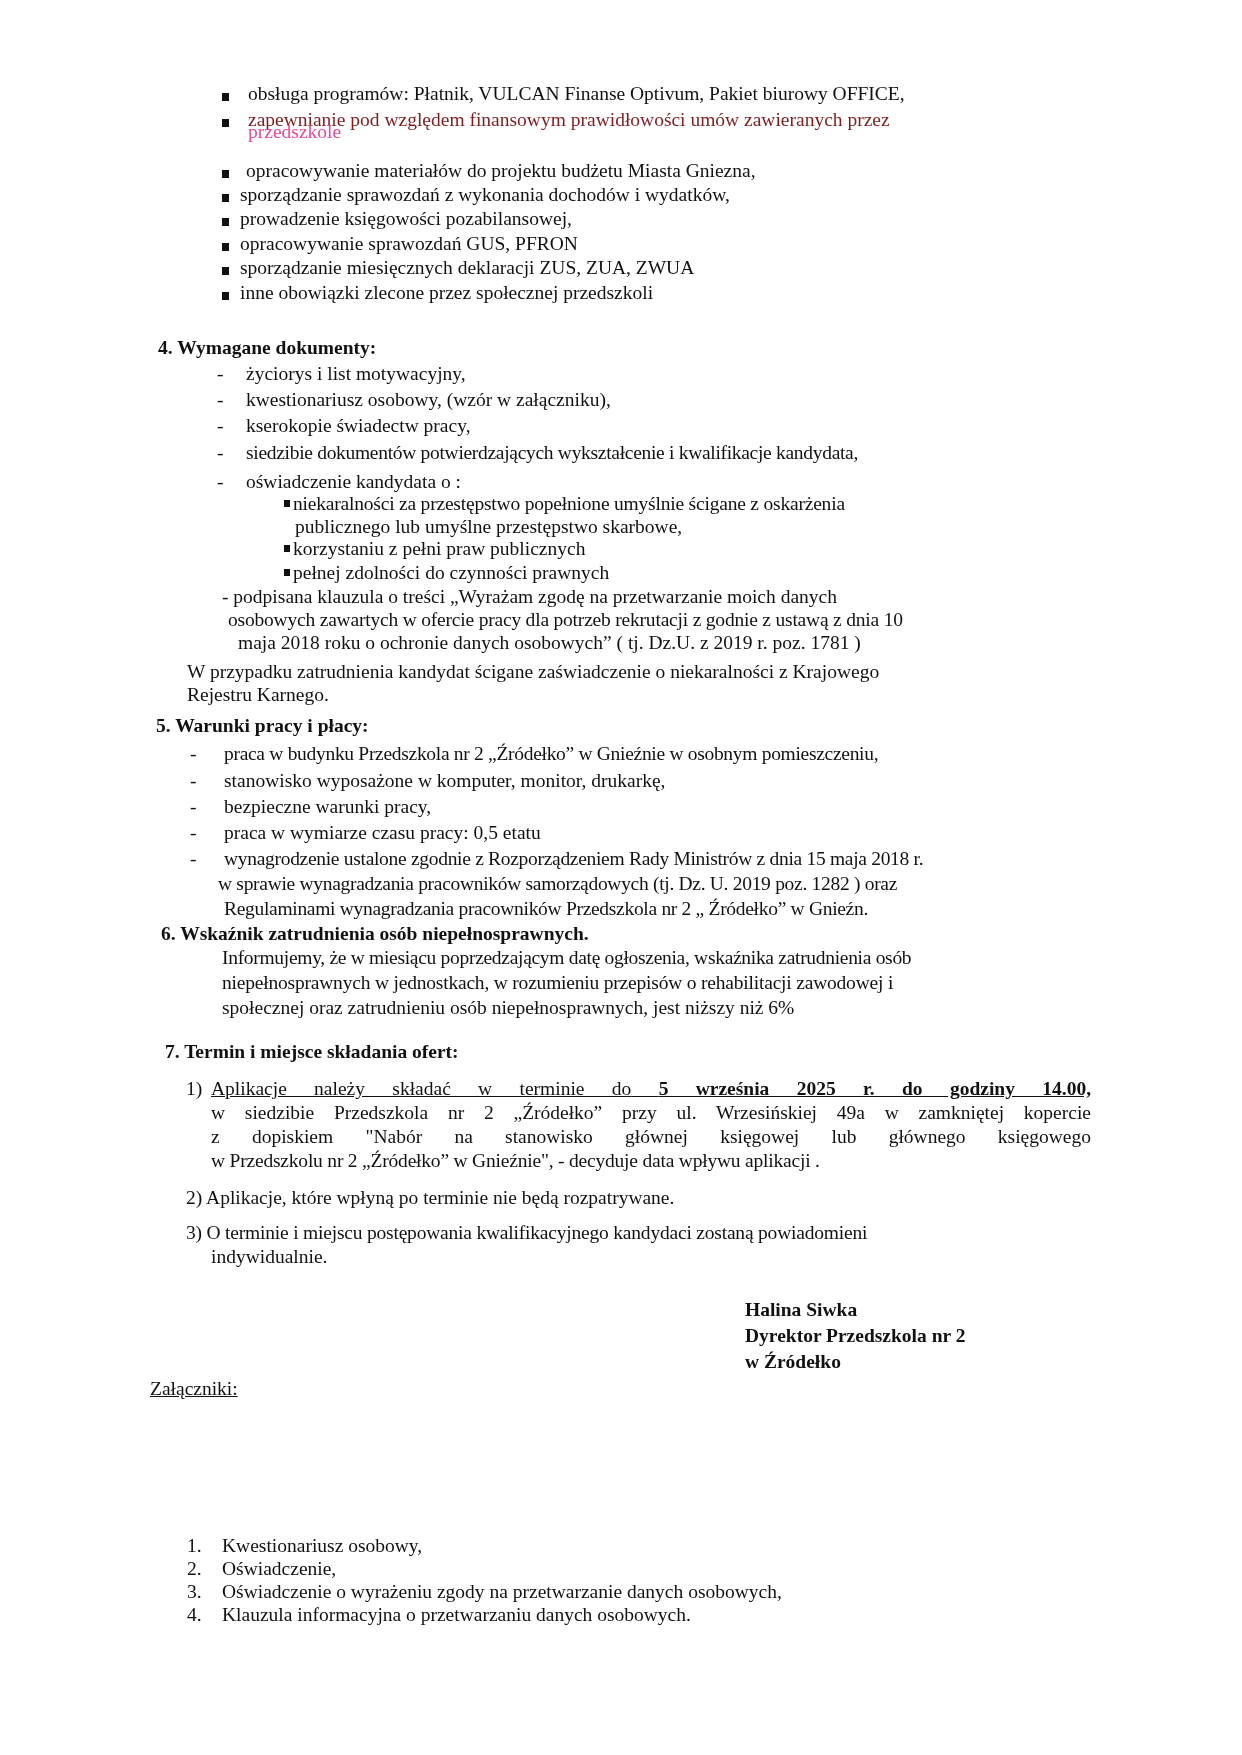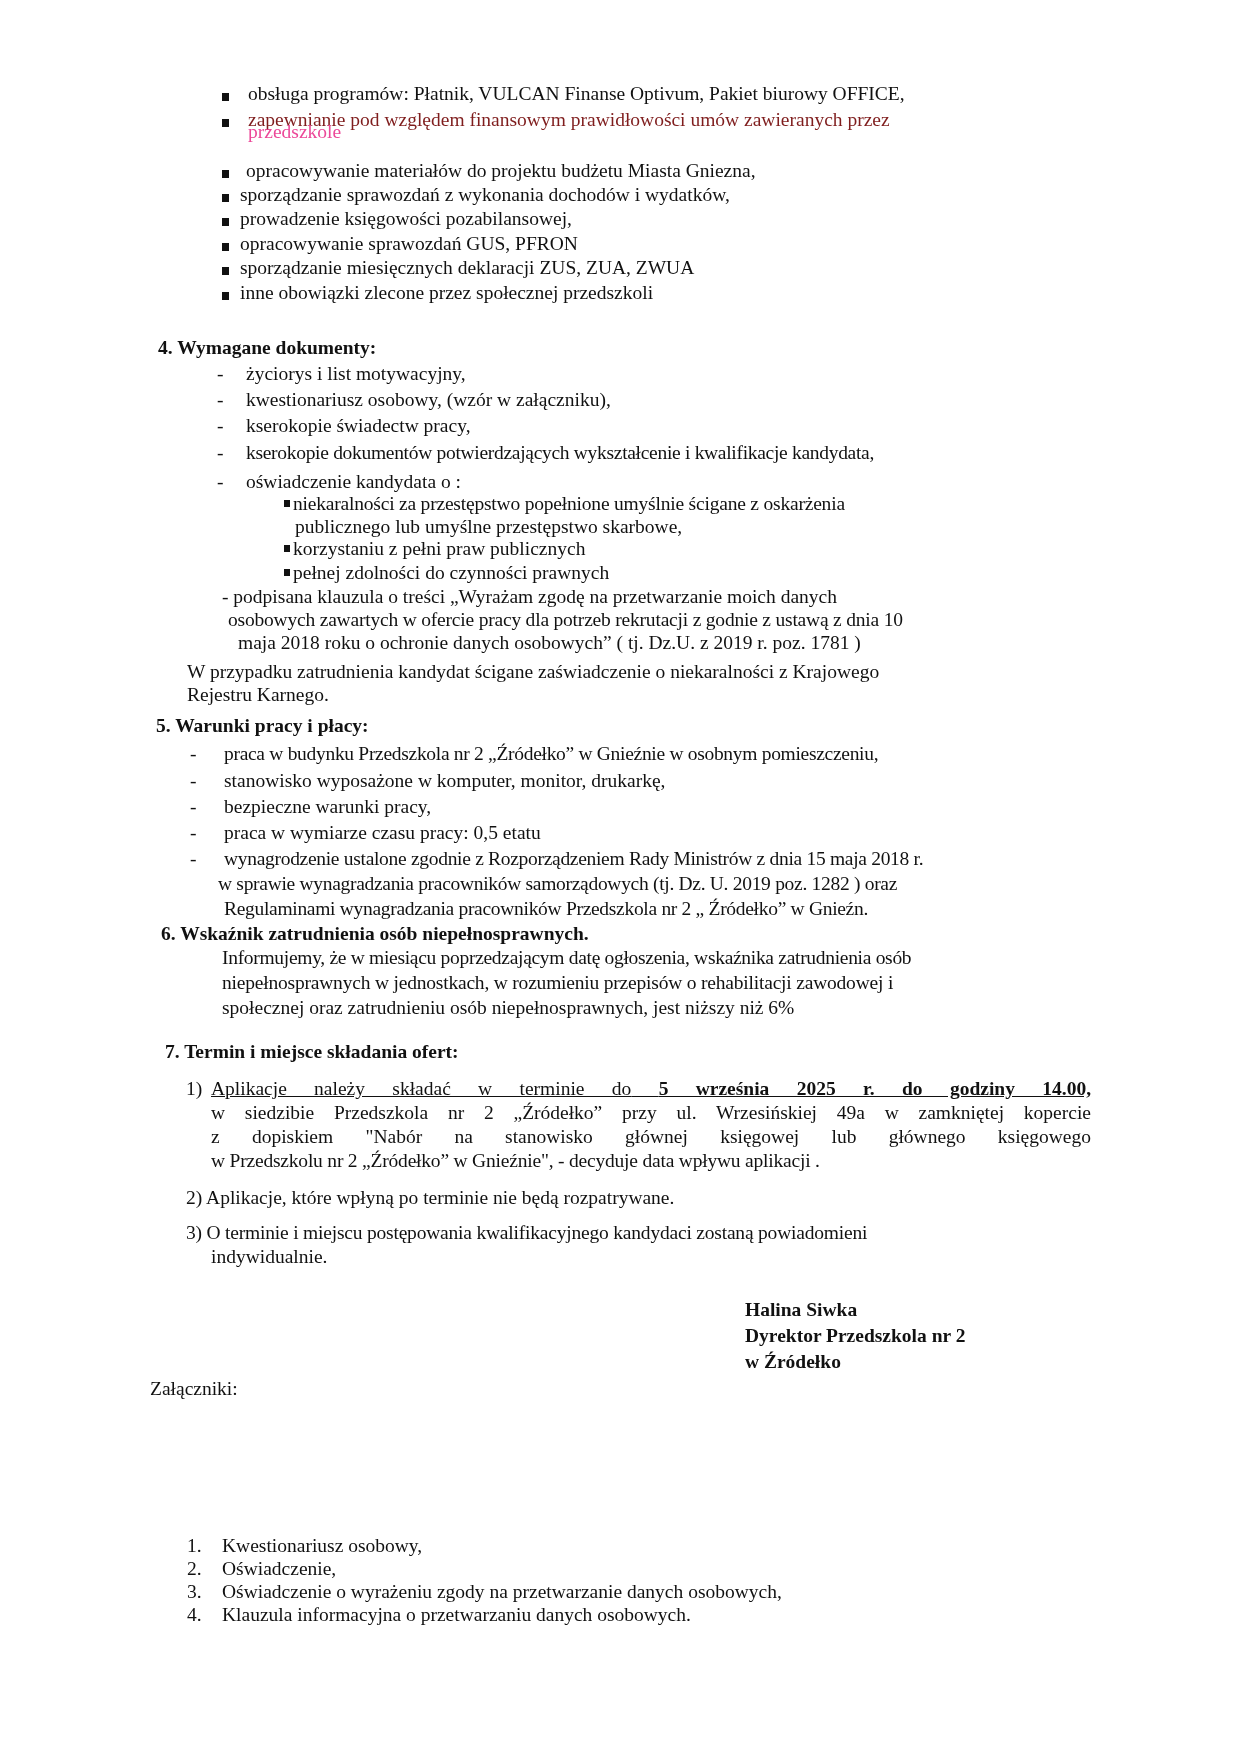--- a/index.html
+++ b/index.html
@@ -7,21 +7,21 @@
     width: 1242px; height: 1755px; position: relative; overflow: hidden;
     font-family: "Liberation Serif", "DejaVu Serif", serif;
     color: #111111; font-size: 19.5px; line-height: 24px;
   }
   .abs { position: absolute; white-space: nowrap; }
   .sq { position: absolute; width: 7px; height: 8px; background: #111; }
   .dash { position: absolute; }
   .bold { font-weight: bold; }
   .heading { font-weight: bold; font-size: 19.5px; }
   .justify { position: absolute; text-align: justify; text-align-last: justify; white-space: normal; }
-  .u { }
+  .u { text-decoration: underline; }
 </style>
 </head>
 <body>
 
 <div>
   <span class="sq" style="left:222px;top:93px"></span>
   <span class="abs" style="left:248px;top:82px">obsługa programów: Płatnik, VULCAN Finanse Optivum, Pakiet biurowy OFFICE,</span>
 
   <span class="sq" style="left:222px;top:119px"></span>
   <span class="abs" style="left:248px;top:108px;color:#7f1d1d">zapewnianie pod względem finansowym prawidłowości umów zawieranych przez</span>
@@ -49,21 +49,21 @@
 <div>
   <span class="abs heading" style="left:158px;top:336px">4. Wymagane dokumenty:</span>
 
   <span class="dash abs" style="left:217px;top:362px">-</span>
   <span class="abs" style="left:246px;top:362px">życiorys i list motywacyjny,</span>
   <span class="dash abs" style="left:217px;top:388px">-</span>
   <span class="abs" style="left:246px;top:388px">kwestionariusz osobowy, (wzór w załączniku),</span>
   <span class="dash abs" style="left:217px;top:414px">-</span>
   <span class="abs" style="left:246px;top:414px">kserokopie świadectw pracy,</span>
   <span class="dash abs" style="left:217px;top:441px">-</span>
-  <span class="abs" style="left:246px;top:441px;letter-spacing:-0.3px">kserokopie dokumentów potwierdzających wykształcenie i kwalifikacje kandydata,</span>
+  <span class="abs" style="left:246px;top:441px;letter-spacing:-0.3px">siedzibie dokumentów potwierdzających wykształcenie i kwalifikacje kandydata,</span>
   <span class="dash abs" style="left:217px;top:470px">-</span>
   <span class="abs" style="left:246px;top:470px">oświadczenie kandydata o :</span>
 
   <span class="sq" style="left:284px;top:500px;width:6px;height:7px"></span>
   <span class="abs" style="left:293px;top:492px;letter-spacing:-0.2px">niekaralności za przestępstwo popełnione umyślnie ścigane z oskarżenia</span>
   <span class="abs" style="left:295px;top:515px">publicznego lub umyślne przestępstwo skarbowe,</span>
   <span class="sq" style="left:284px;top:545px;width:6px;height:7px"></span>
   <span class="abs" style="left:293px;top:537px">korzystaniu z pełni praw publicznych</span>
   <span class="sq" style="left:284px;top:569px;width:6px;height:7px"></span>
   <span class="abs" style="left:293px;top:561px">pełnej zdolności do czynności prawnych</span>

